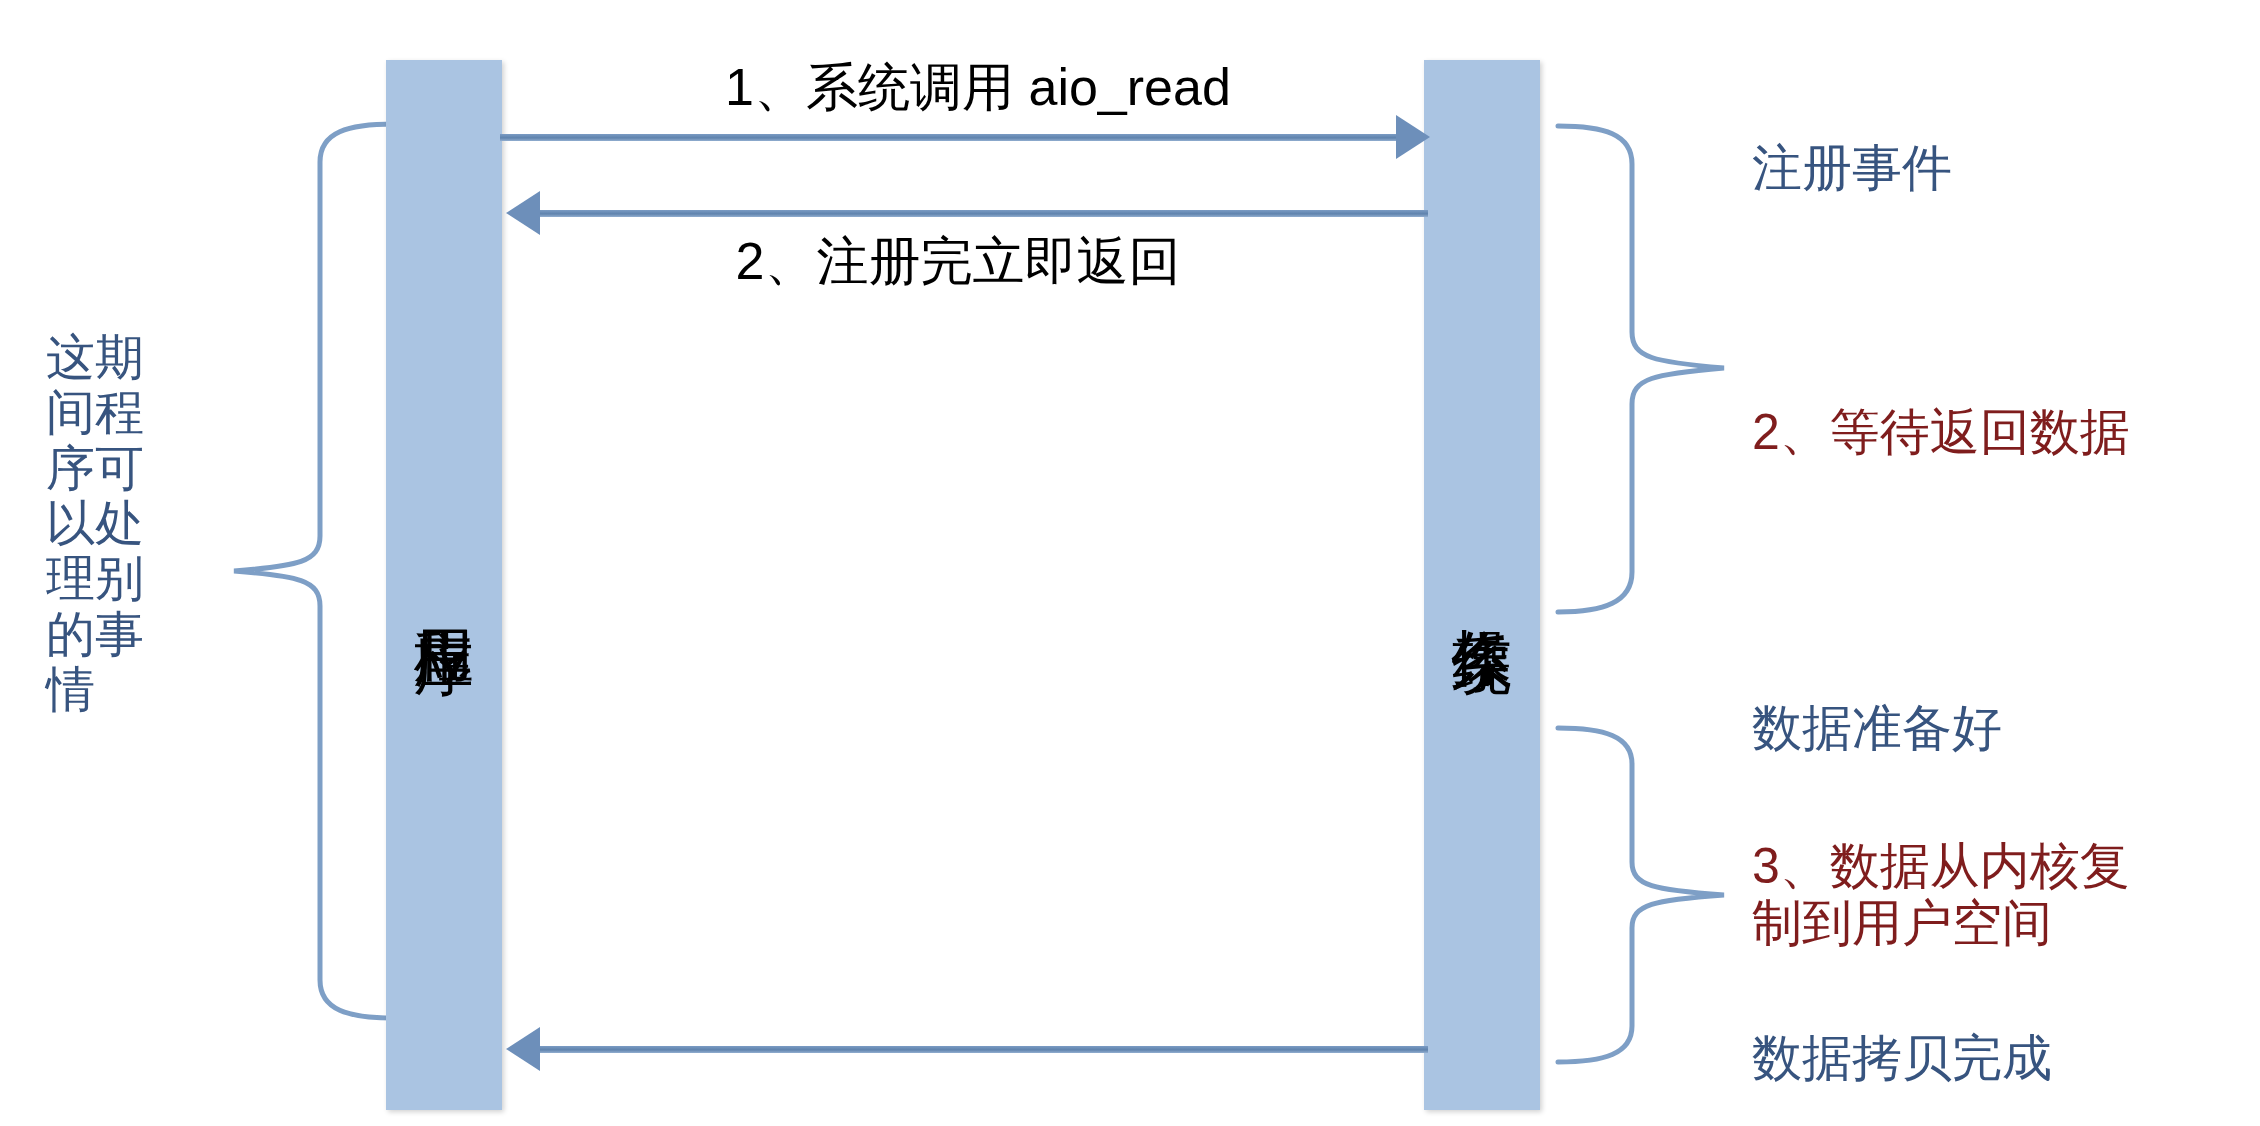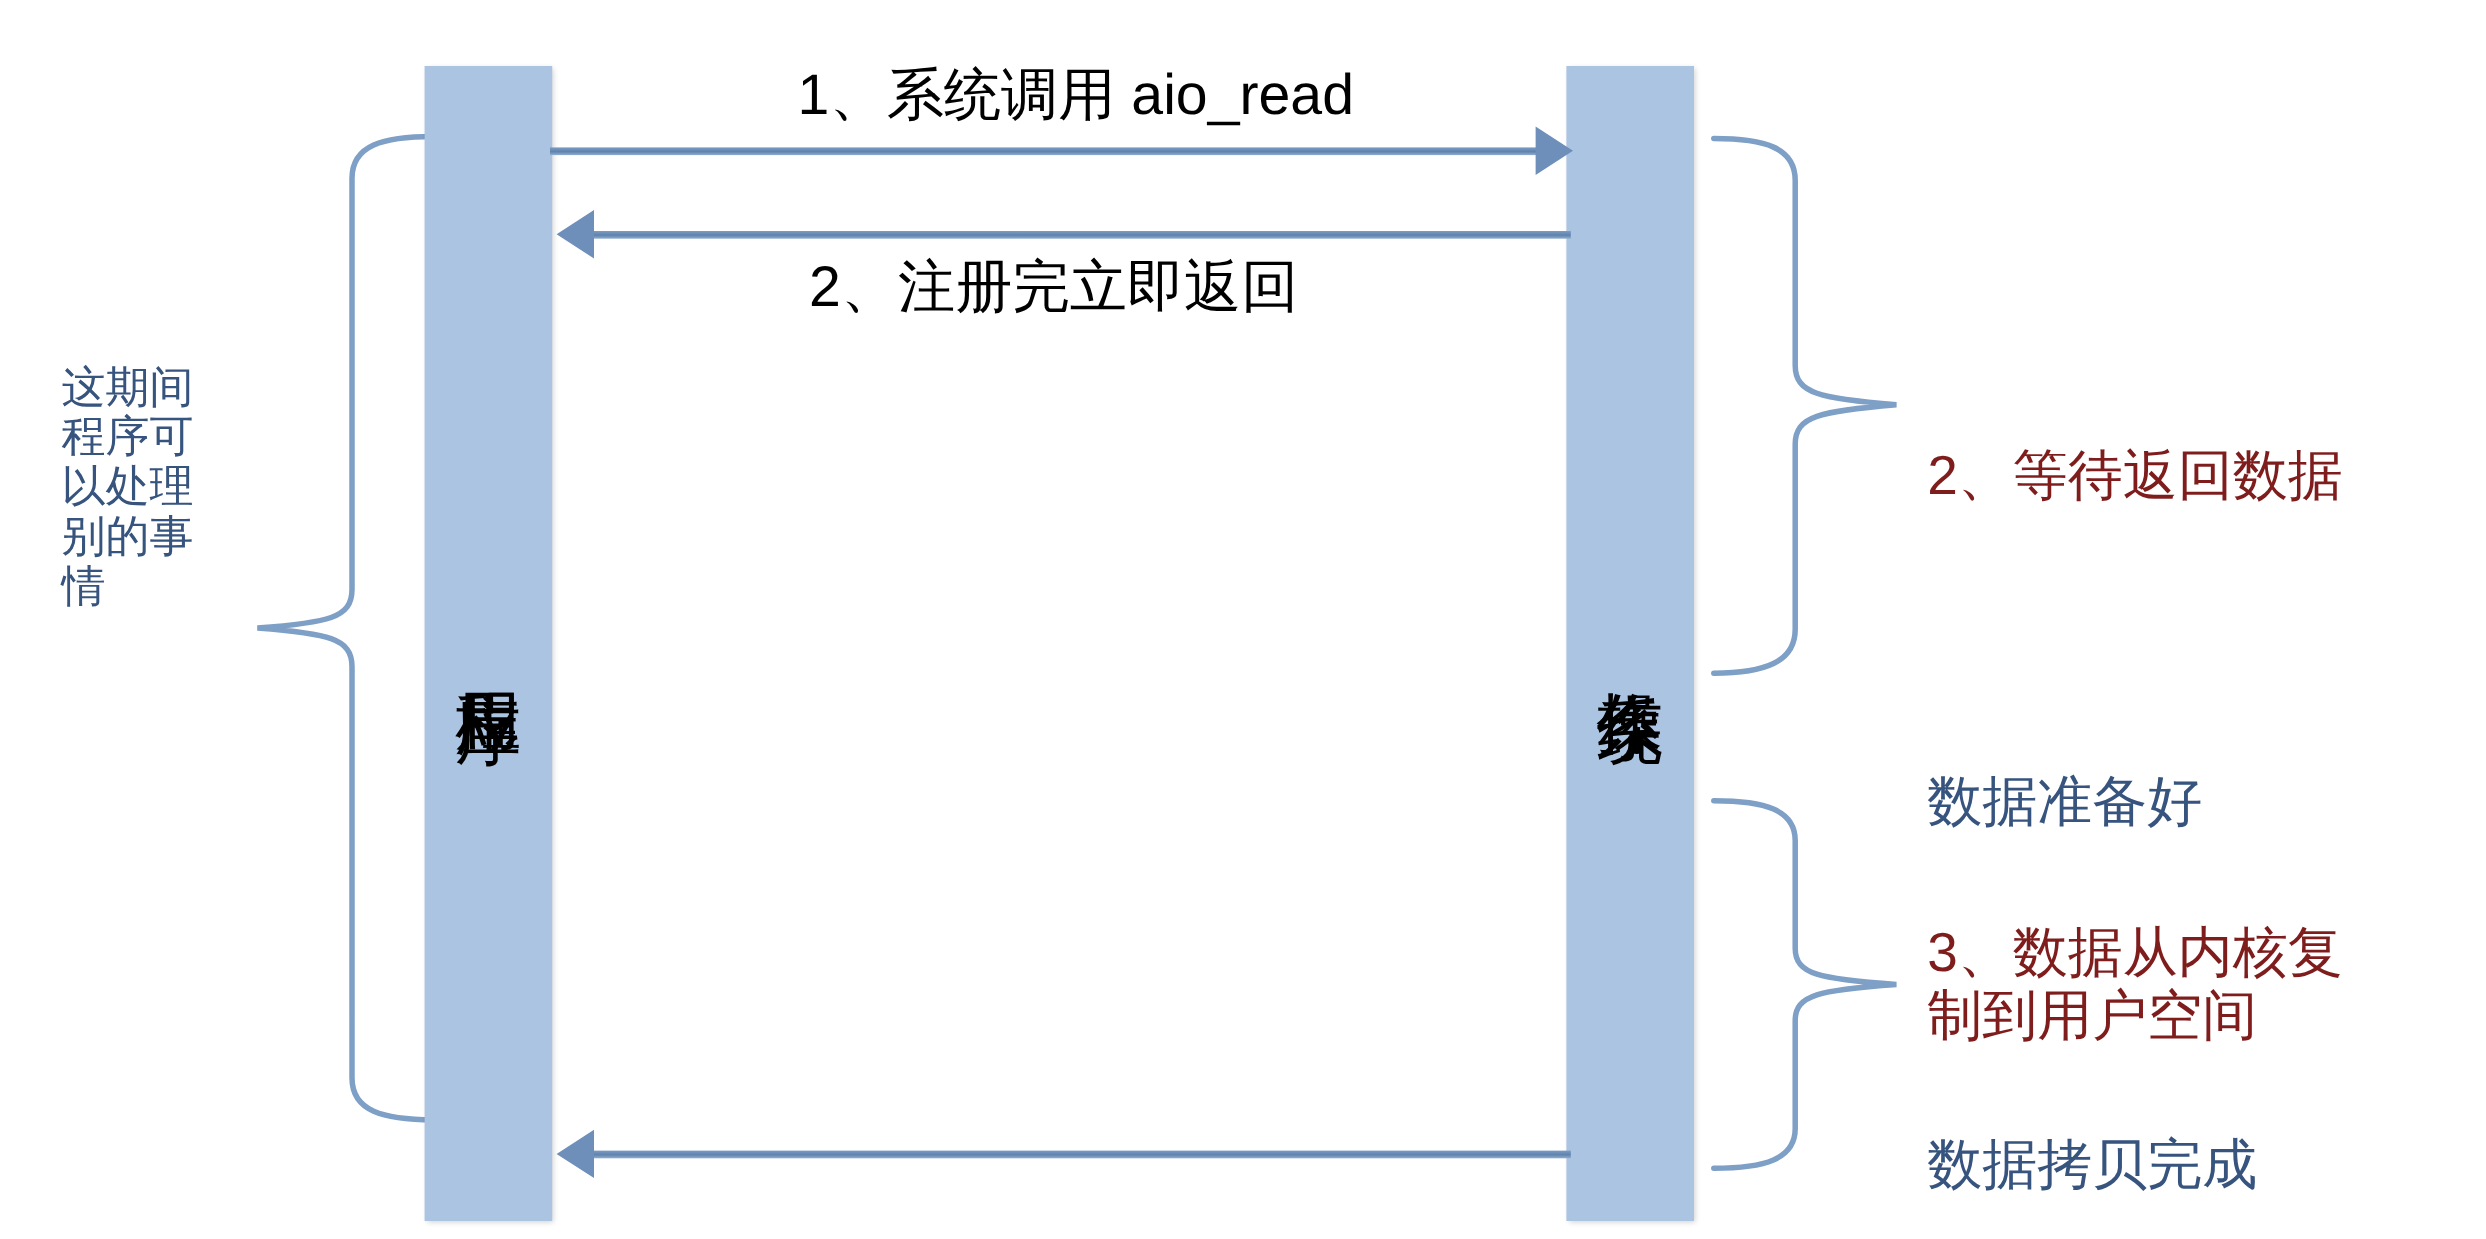--- a/index.html
+++ b/index.html
@@ -80,26 +80,25 @@
   }
   .note.blue { color: #37547f; }
   .note.black { color: #7f1d1d; }
 
   
   #left-note {
     position: absolute;
     left: 46px;
     top: 330px;
     width: 124px;
-    font-size: 40px;
+    font-size: 49px;
     line-height: 1.13;
     color: #37547f;
     text-align: left;
     word-break: break-all;
-    margin-left: 10px;
   }
 
   
   .brace {
     position: absolute;
     overflow: visible;
   }
 </style>
 </head>
 <body>
@@ -150,20 +149,21 @@
 
   <div class="arrow-line" style="left:540px; top:210px; width:888px;"></div>
   <div class="arrow-head left" style="left:506px; top:191px;"></div>
   <div class="caption center" style="left:648px; top:232px; width:620px;">2、注册完立即返回</div>
 
   <div class="arrow-line" style="left:540px; top:1046px; width:888px;"></div>
   <div class="arrow-head left" style="left:506px; top:1027px;"></div>
 
   <div id="left-note">这期间程序可以处理别的事情</div>
 
+  <div class="note blue" style="left:1752px; top:140px;">注册事件</div>
 
   <div class="note black" style="left:1752px; top:404px;">2、等待返回数据</div>
 
   <div class="note blue" style="left:1752px; top:700px;text-align:center;">数据准备好</div>
 
   <div class="note black" style="left:1752px; top:838px; width:470px;">3、数据从内核复
 制到用户空间</div>
 
   <div class="note blue" style="left:1752px; top:1030px;">数据拷贝完成</div>
 

